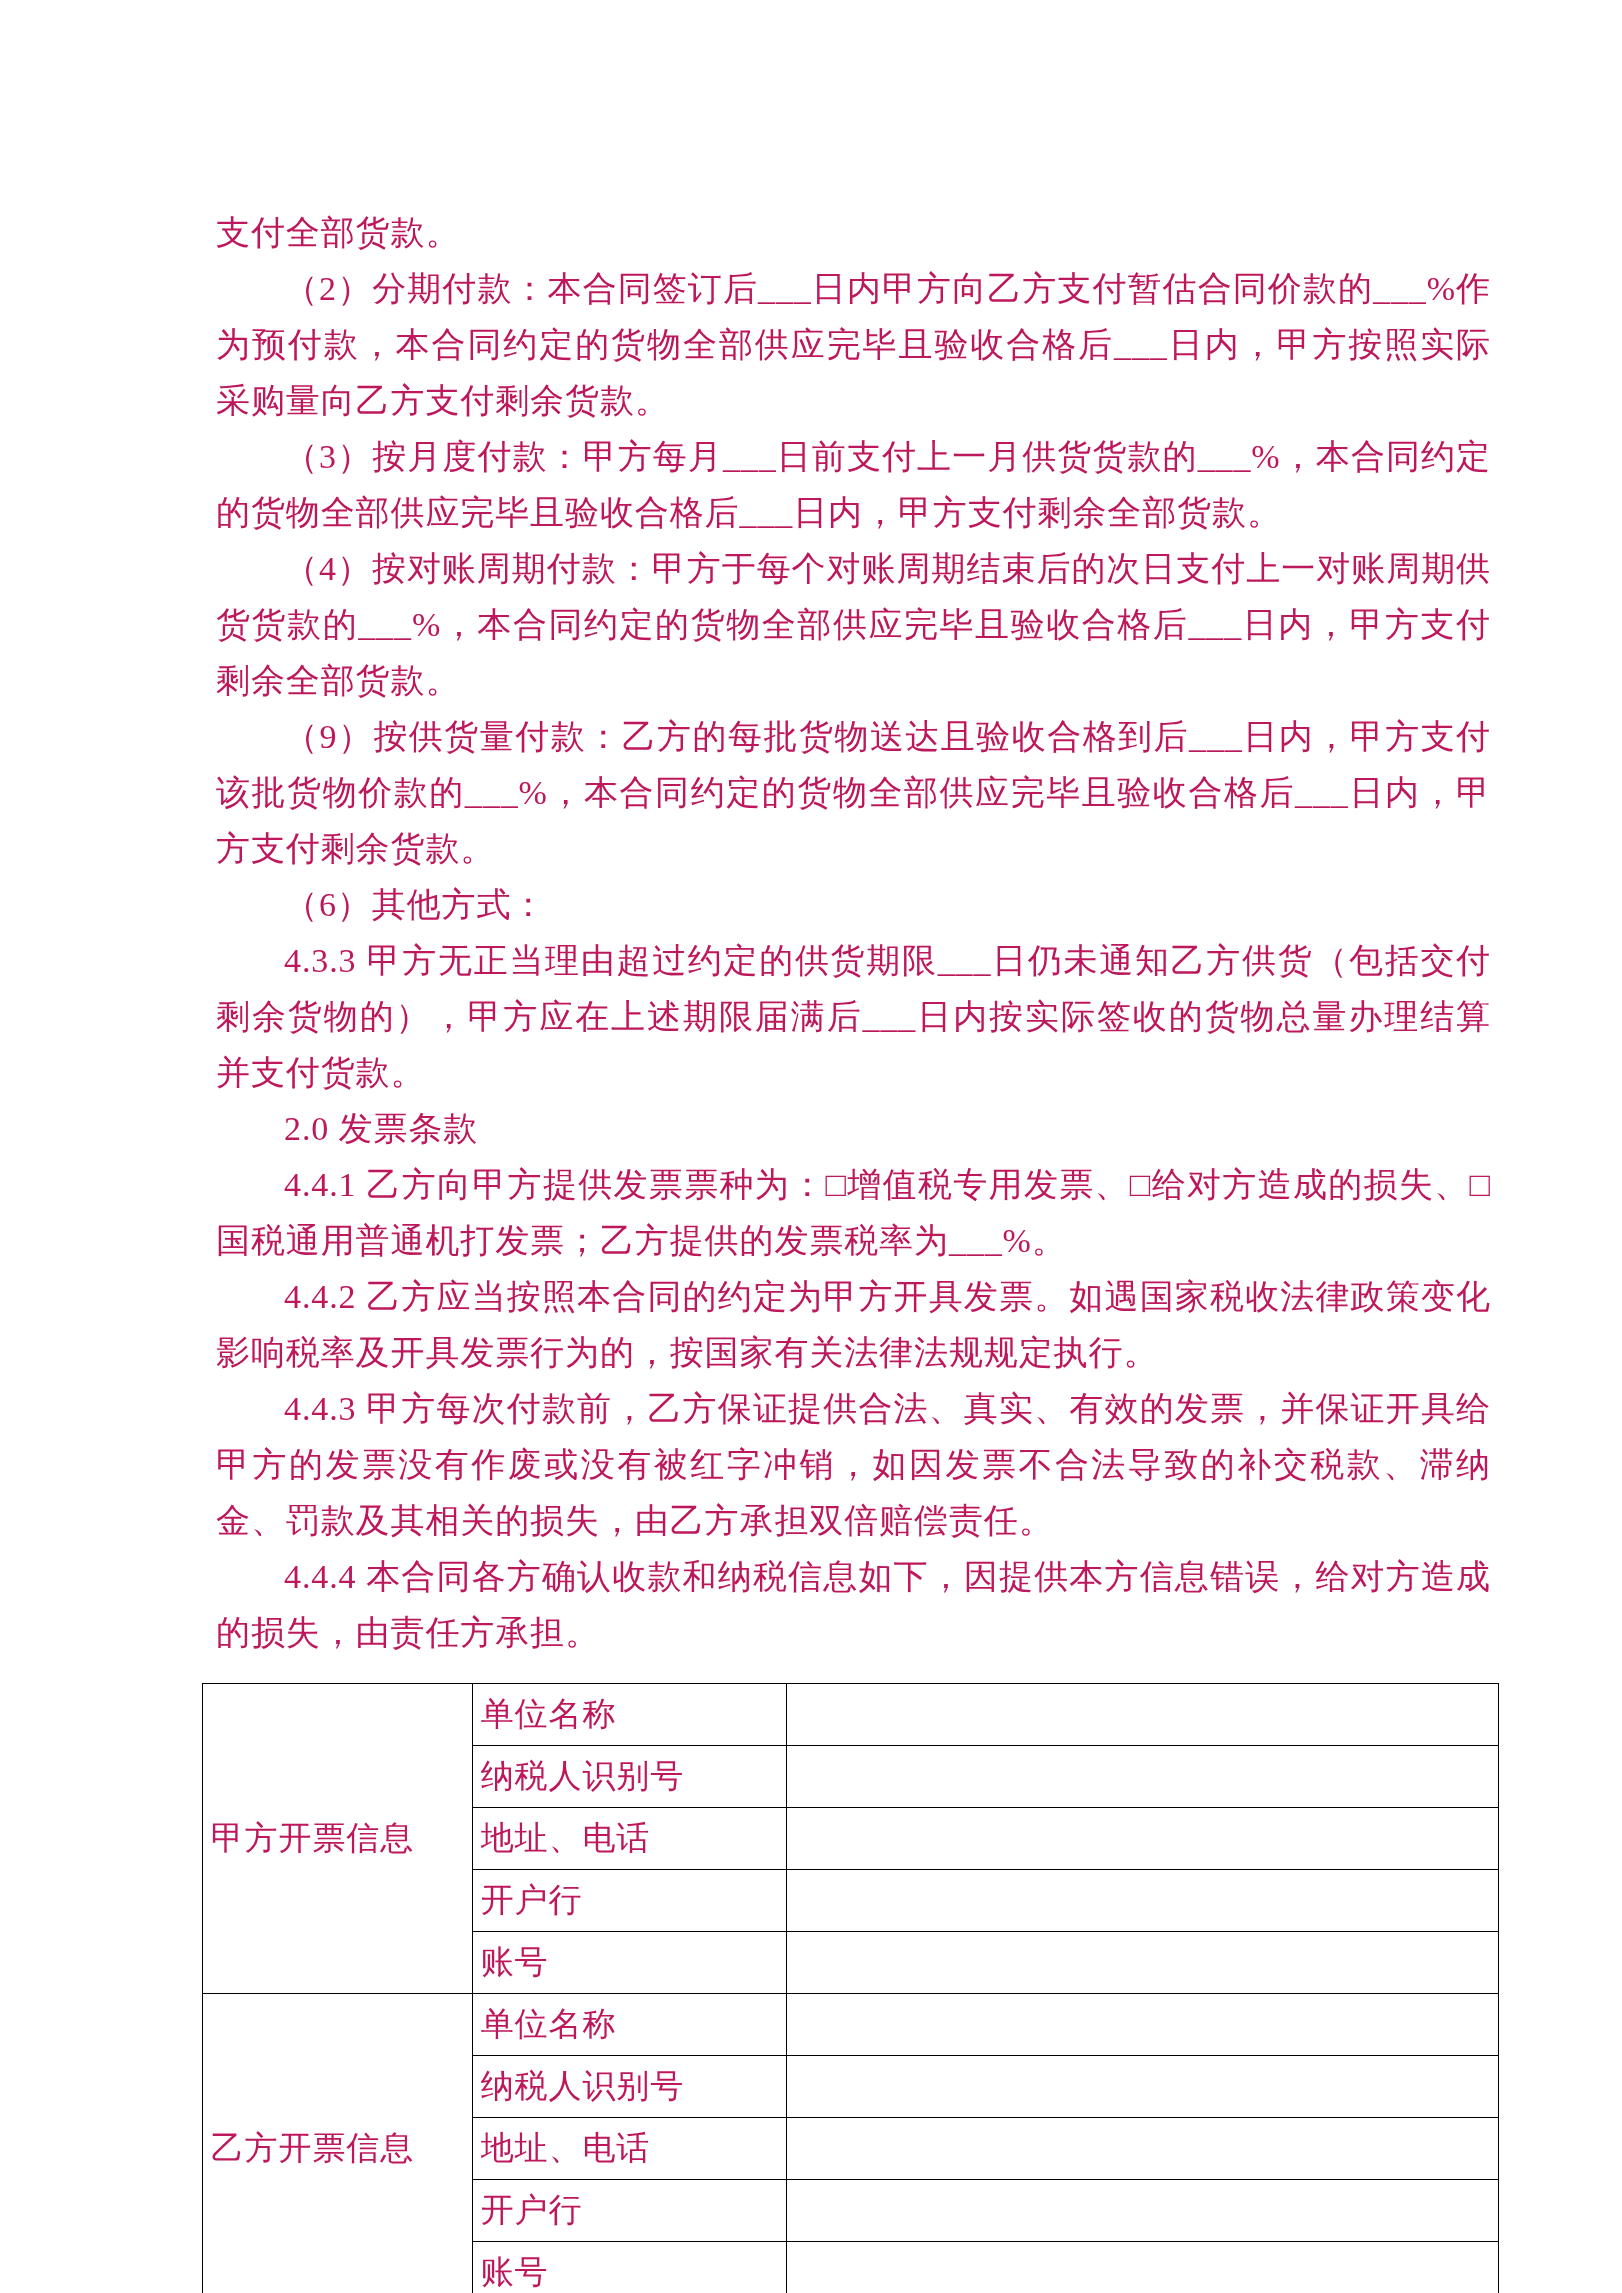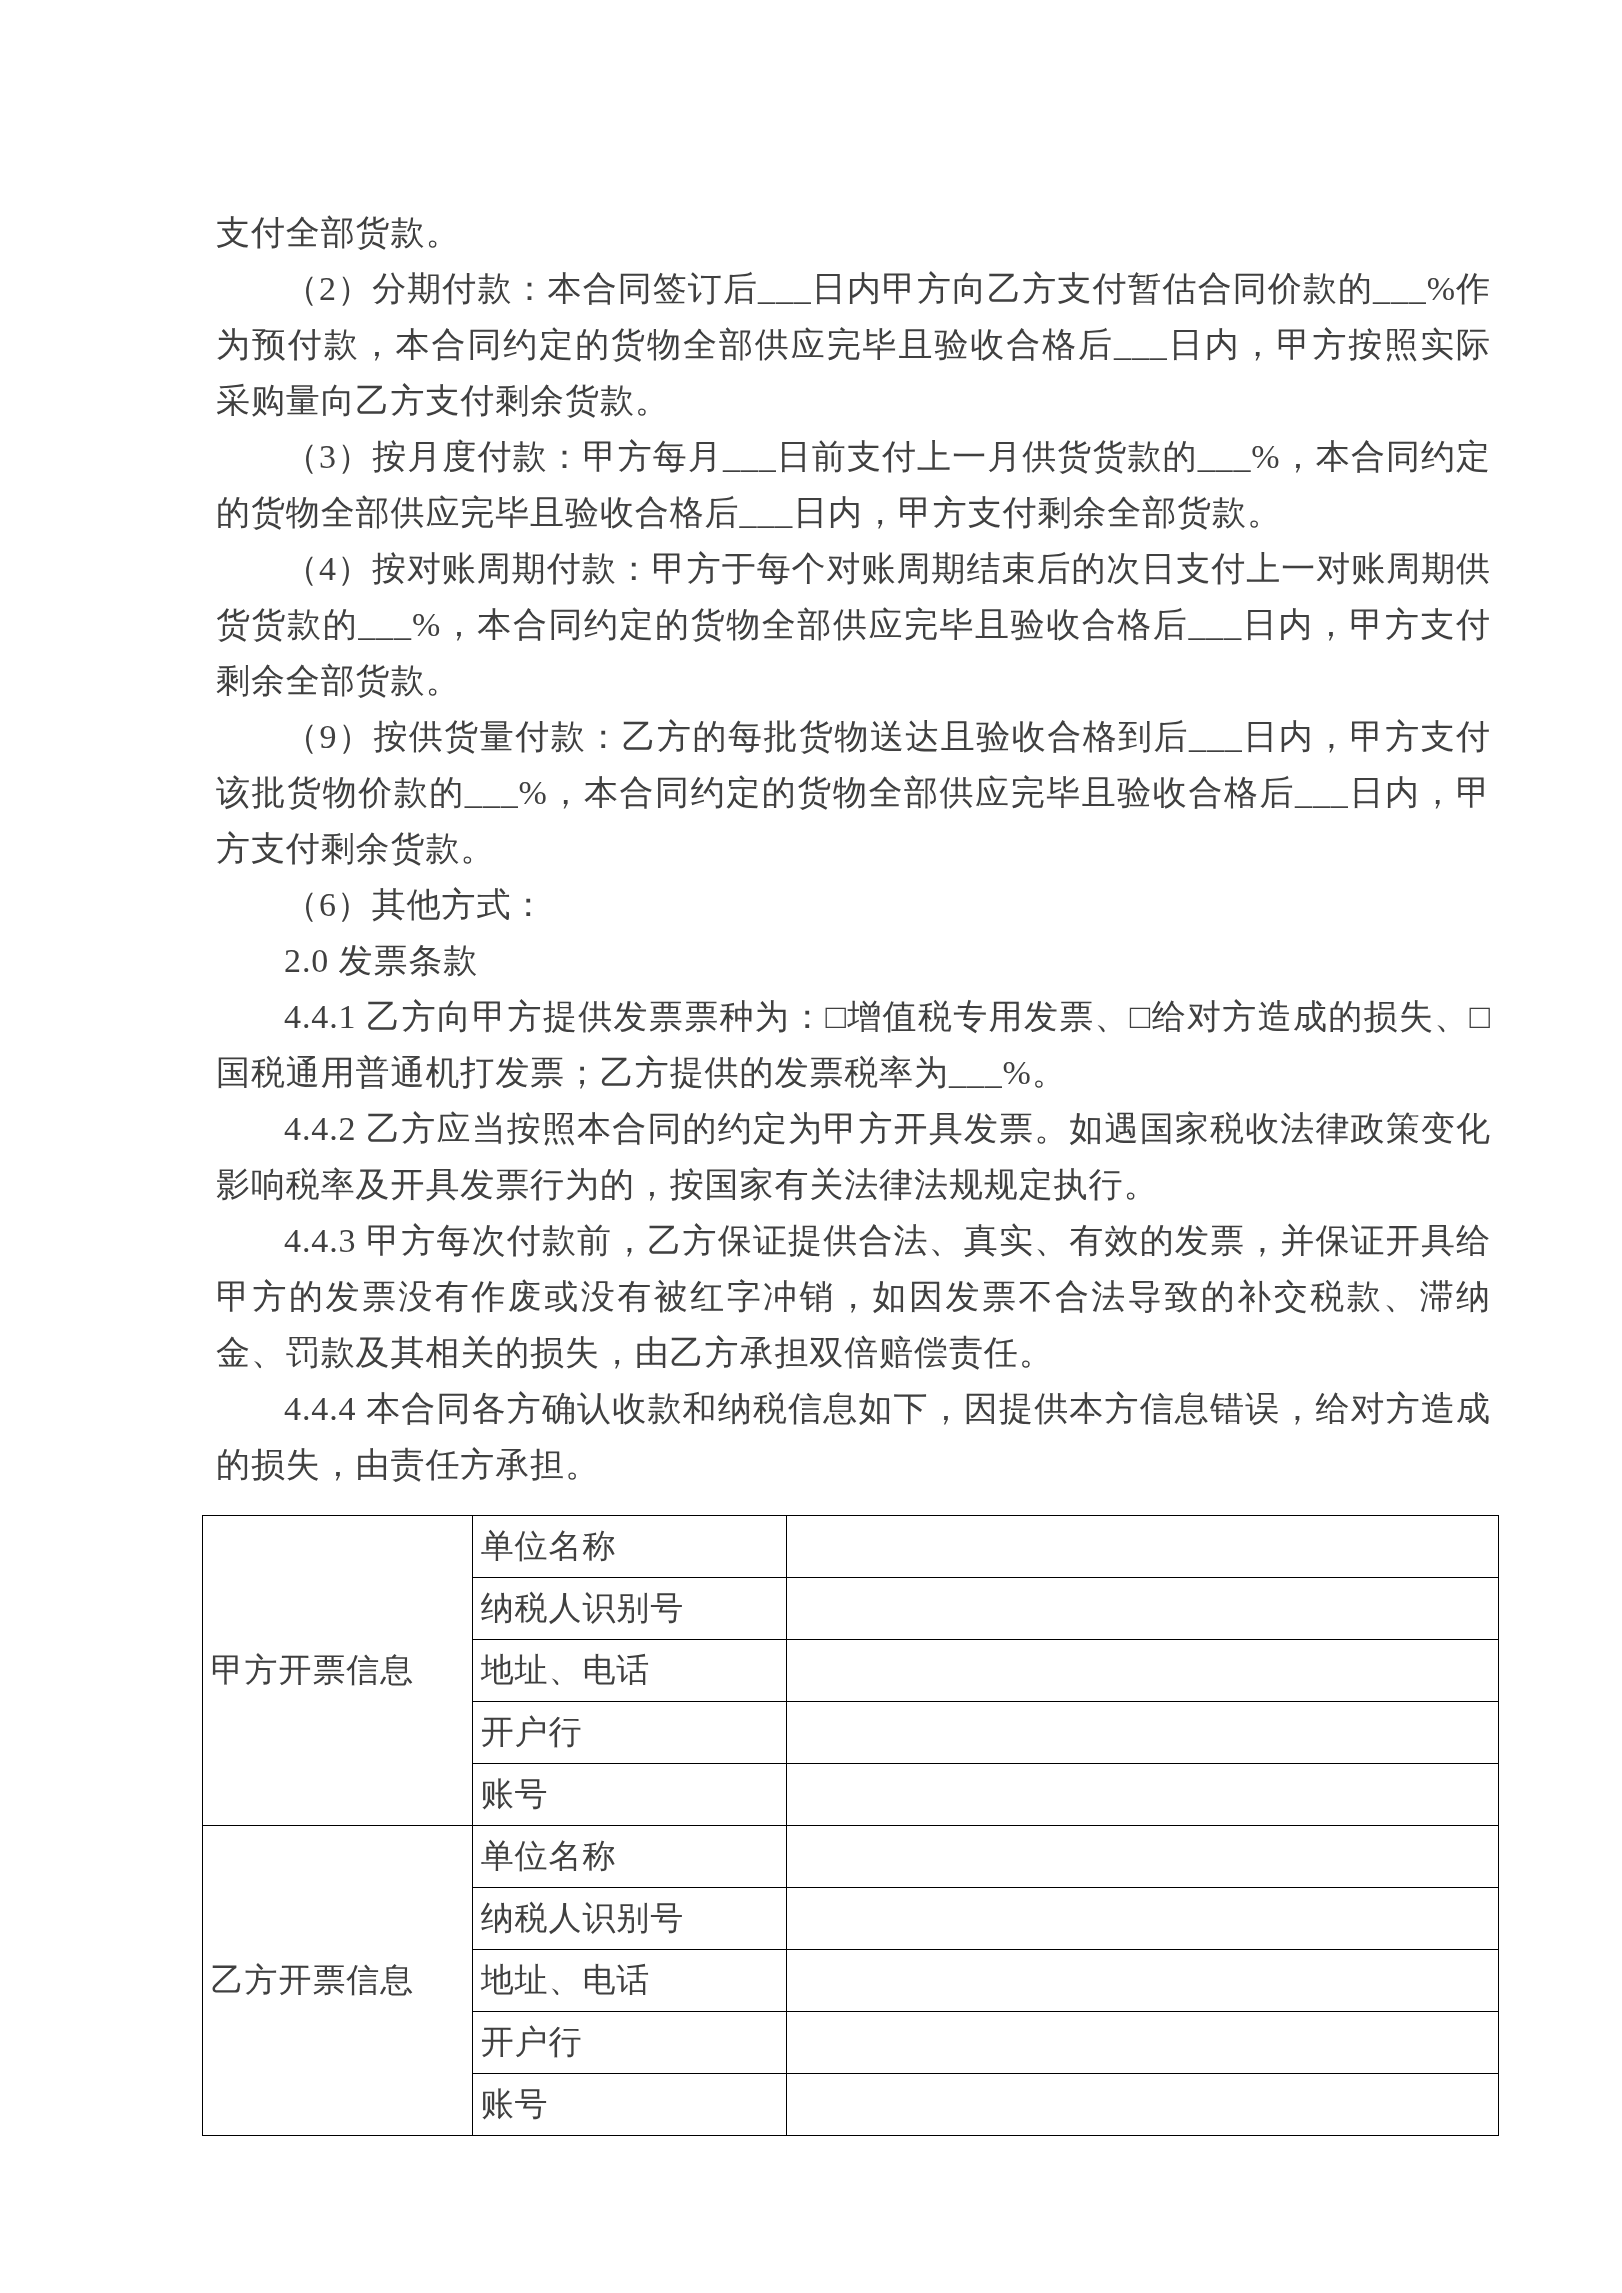--- a/index.html
+++ b/index.html
@@ -2,21 +2,21 @@
 <html style="font-size:14.5px"><head>
 <meta charset="utf-8">
 <style>
   * { margin: 0; padding: 0; box-sizing: border-box; }
   html, body { background: #ffffff; }
   .page {
     position: relative;
     width: 1623px;
     height: 2294px;
     background: #ffffff;
-    color: #404040;
+    color: #be185d;
     font-family: "Liberation Serif", "DejaVu Serif", serif;
     overflow: hidden;
   }
   .content {
     position: absolute;
     left: 216px;
     top: 205px;
     width: 1275px;
   }
   .para {
@@ -50,20 +50,21 @@
 
 <div class="page">
   <div class="content">
 
     <p class="para">支付全部货款。</p>
     <p class="para indent">（2）分期付款：本合同签订后___日内甲方向乙方支付暂估合同价款的___%作为预付款，本合同约定的货物全部供应完毕且验收合格后___日内，甲方按照实际采购量向乙方支付剩余货款。</p>
     <p class="para indent">（3）按月度付款：甲方每月___日前支付上一月供货货款的___%，本合同约定的货物全部供应完毕且验收合格后___日内，甲方支付剩余全部货款。</p>
     <p class="para indent">（4）按对账周期付款：甲方于每个对账周期结束后的次日支付上一对账周期供货货款的___%，本合同约定的货物全部供应完毕且验收合格后___日内，甲方支付剩余全部货款。</p>
     <p class="para indent">（9）按供货量付款：乙方的每批货物送达且验收合格到后___日内，甲方支付该批货物价款的___%，本合同约定的货物全部供应完毕且验收合格后___日内，甲方支付剩余货款。</p>
     <p class="para indent">（6）其他方式：</p>
+    <p class="para indent">4.3.3 甲方无正当理由超过约定的供货期限___日仍未通知乙方供货（包括交付剩余货物的），甲方应在上述期限届满后___日内按实际签收的货物总量办理结算并支付货款。</p>
     <p class="para indent">2.0  发票条款</p>
     <p class="para indent">4.4.1 乙方向甲方提供发票票种为：□增值税专用发票、□给对方造成的损失、□国税通用普通机打发票；乙方提供的发票税率为___%。</p>
     <p class="para indent">4.4.2 乙方应当按照本合同的约定为甲方开具发票。如遇国家税收法律政策变化影响税率及开具发票行为的，按国家有关法律法规规定执行。</p>
     <p class="para indent">4.4.3 甲方每次付款前，乙方保证提供合法、真实、有效的发票，并保证开具给甲方的发票没有作废或没有被红字冲销，如因发票不合法导致的补交税款、滞纳金、罚款及其相关的损失，由乙方承担双倍赔偿责任。</p>
     <p class="para indent">4.4.4 本合同各方确认收款和纳税信息如下，因提供本方信息错误，给对方造成的损失，由责任方承担。</p>
 
     <table class="invoice-table">
       <colgroup>
         <col style="width:270px">
         <col style="width:314px">

